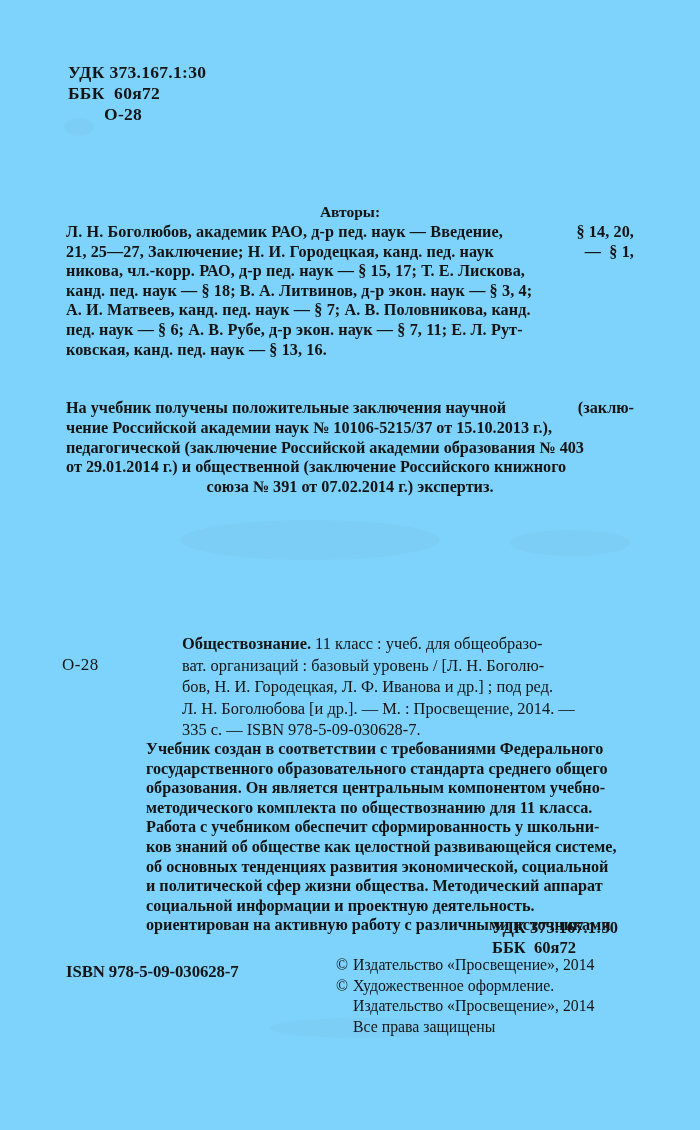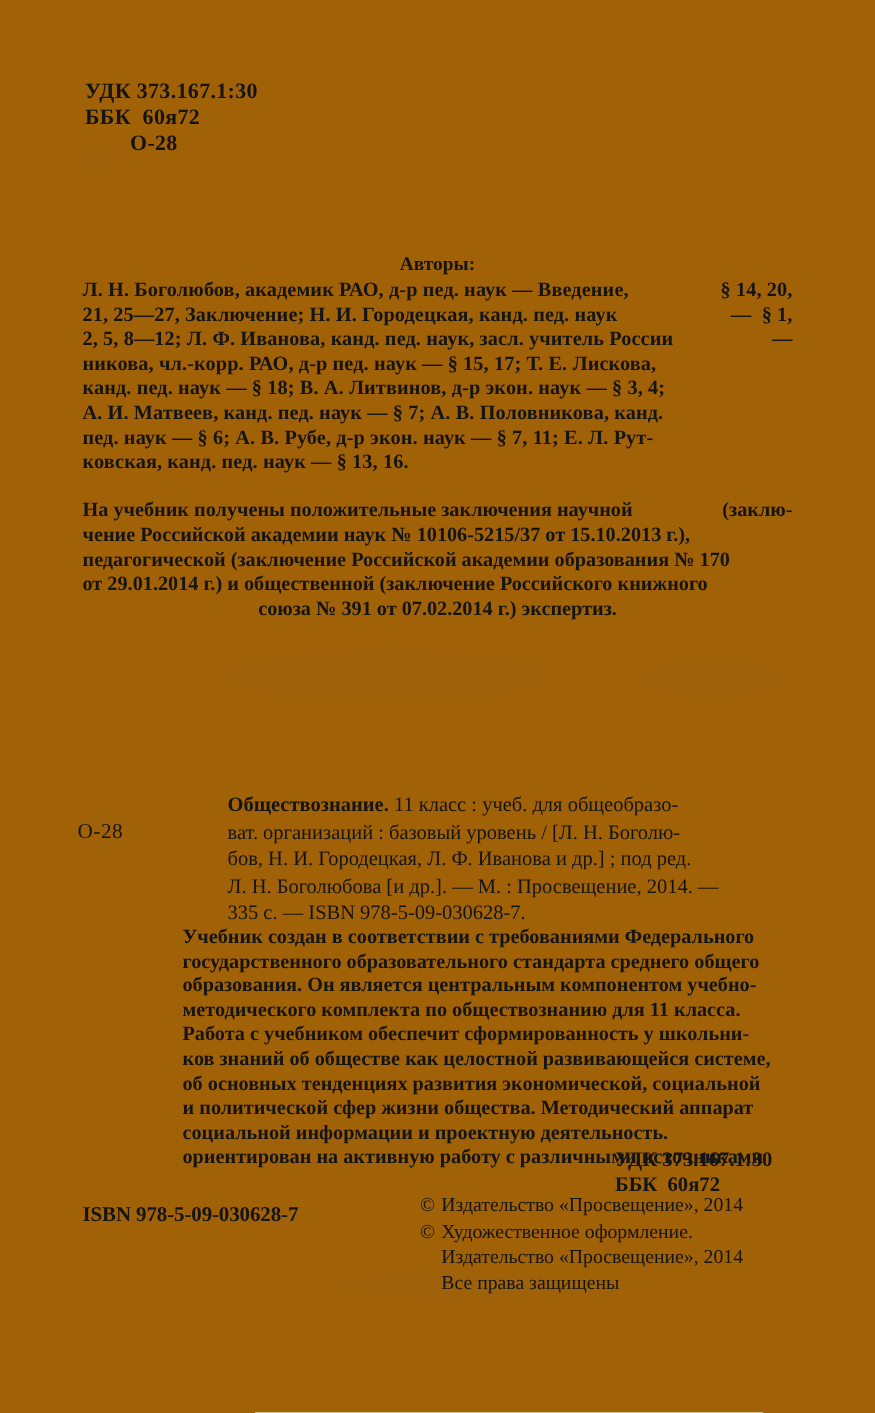--- a/index.html
+++ b/index.html
@@ -4,21 +4,21 @@
 <style>
   html, body {
     margin: 0;
     padding: 0;
     background: #ffffff;
   }
   .page {
     position: relative;
     width: 700px;
     height: 1130px;
-    background: #a16207;
+    background: #7dd3fc;
     font-family: "Liberation Serif", "DejaVu Serif", serif;
     color: #141414;
     overflow: hidden;
   }
 
   
   .codes {
     position: absolute;
     left: 68px;
     top: 62px;
@@ -183,39 +183,35 @@
     <div class="authors-heading">Авторы:</div>
     <div class="authors-body" id="authors-lines">
         <div class="ln j">
           <span>Л. Н. Боголюбов, академик РАО, д-р пед. наук — Введение,</span>
           <span>§ 14, 20,</span>
         </div>
         <div class="ln j">
           <span>21, 25—27, Заключение; Н. И. Городецкая, канд. пед. наук</span>
           <span>—  § 1,</span>
         </div>
-        <div class="ln j">
-          <span>2, 5, 8—12; Л. Ф. Иванова, канд. пед. наук, засл. учитель России</span>
-          <span>—</span>
-        </div>
         <div class="ln">никова, чл.-корр. РАО, д-р пед. наук  —  § 15, 17;  Т. Е. Лискова,</div>
         <div class="ln">канд. пед. наук — § 18; В. А. Литвинов, д-р экон. наук — § 3, 4;</div>
         <div class="ln">А. И. Матвеев, канд. пед. наук — § 7; А. В. Половникова, канд.</div>
         <div class="ln">пед. наук — § 6; А. В. Рубе, д-р экон. наук — § 7, 11; Е. Л. Рут-</div>
         <div class="ln">ковская, канд. пед. наук — § 13, 16.</div>
       </div>
   </div>
 
   <div class="review-block" id="review-lines">
       <div class="ln j">
         <span>На учебник получены положительные заключения научной</span>
         <span>(заклю-</span>
       </div>
       <div class="ln">чение Российской академии наук № 10106-5215/37 от 15.10.2013 г.),</div>
-      <div class="ln">педагогической (заключение Российской академии образования № 170</div>
+      <div class="ln">педагогической (заключение Российской академии образования № 403</div>
       <div class="ln">от 29.01.2014 г.) и общественной (заключение Российского книжного</div>
       <div class="ln center">союза № 391 от 07.02.2014 г.) экспертиз.</div>
     </div>
 
   <div class="record-block">
     <div class="record-sigil">О-28</div>
     <div class="record-text" id="record-lines">
         <div class="ln"><b>Обществознание.</b><span> 11 класс : учеб. для общеобразо-</span></div>
         <div class="ln">ват. организаций : базовый уровень  /  [Л. Н. Боголю-</div>
         <div class="ln">бов, Н. И. Городецкая, Л. Ф. Иванова и др.] ; под ред.</div>

